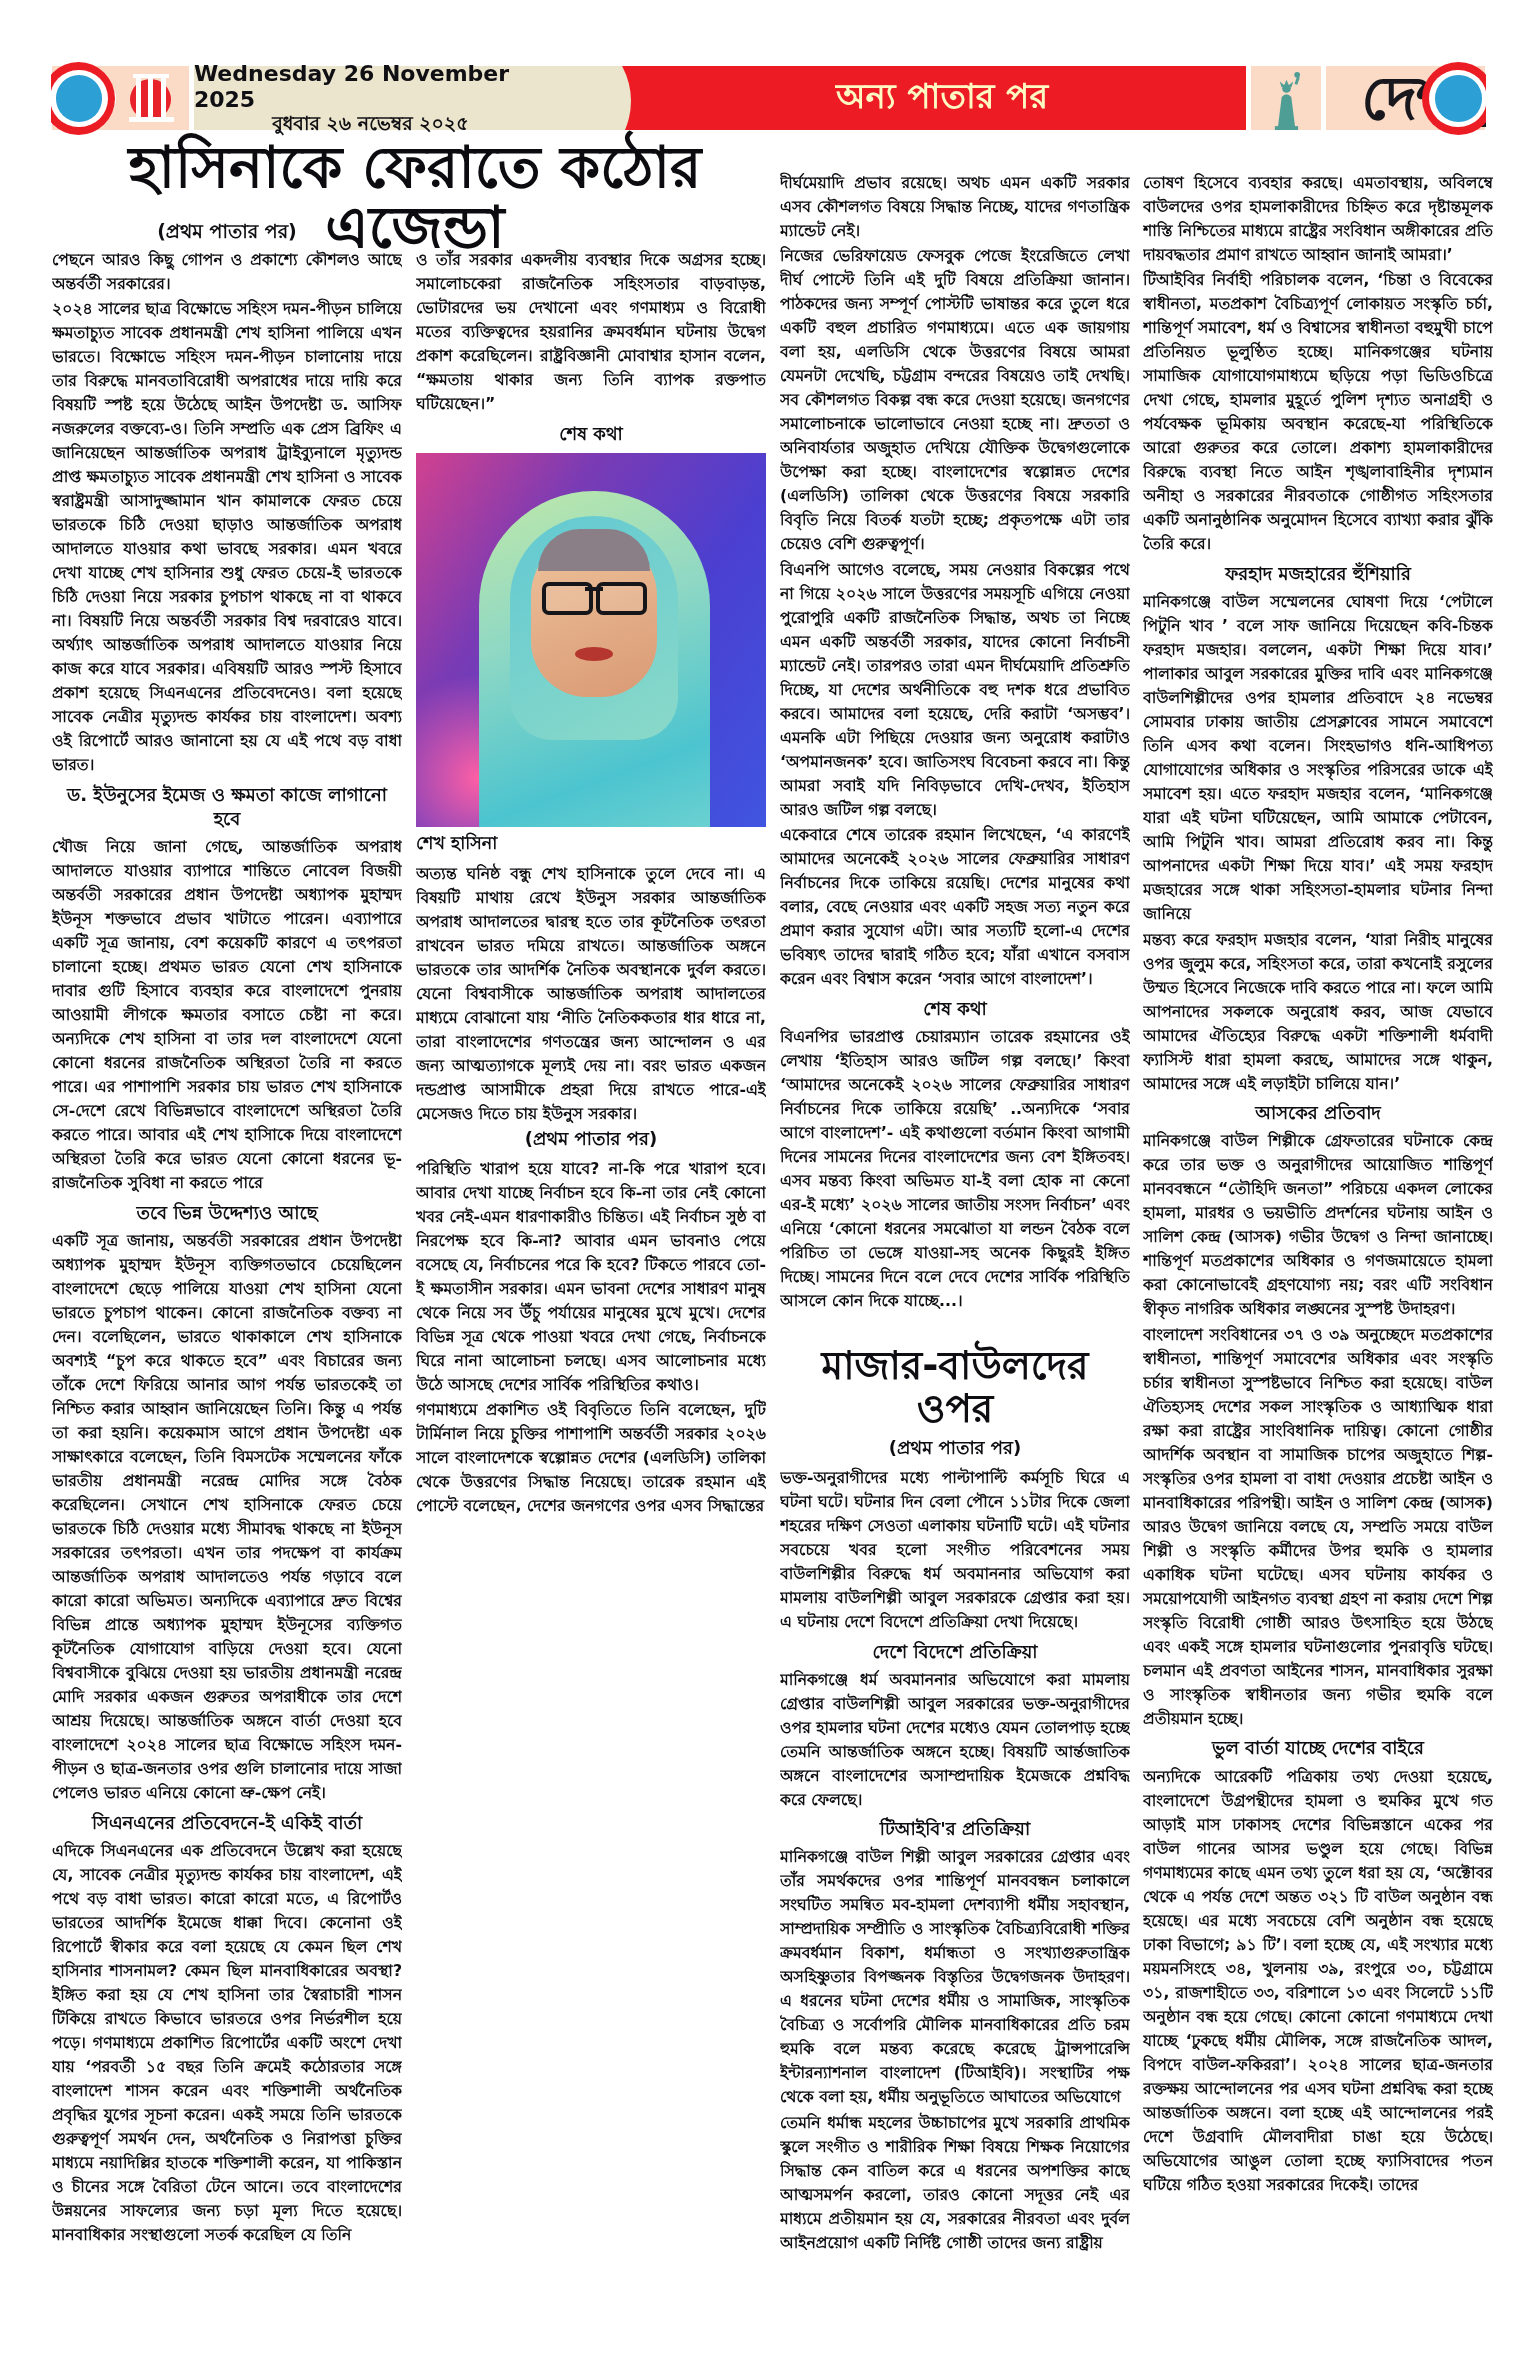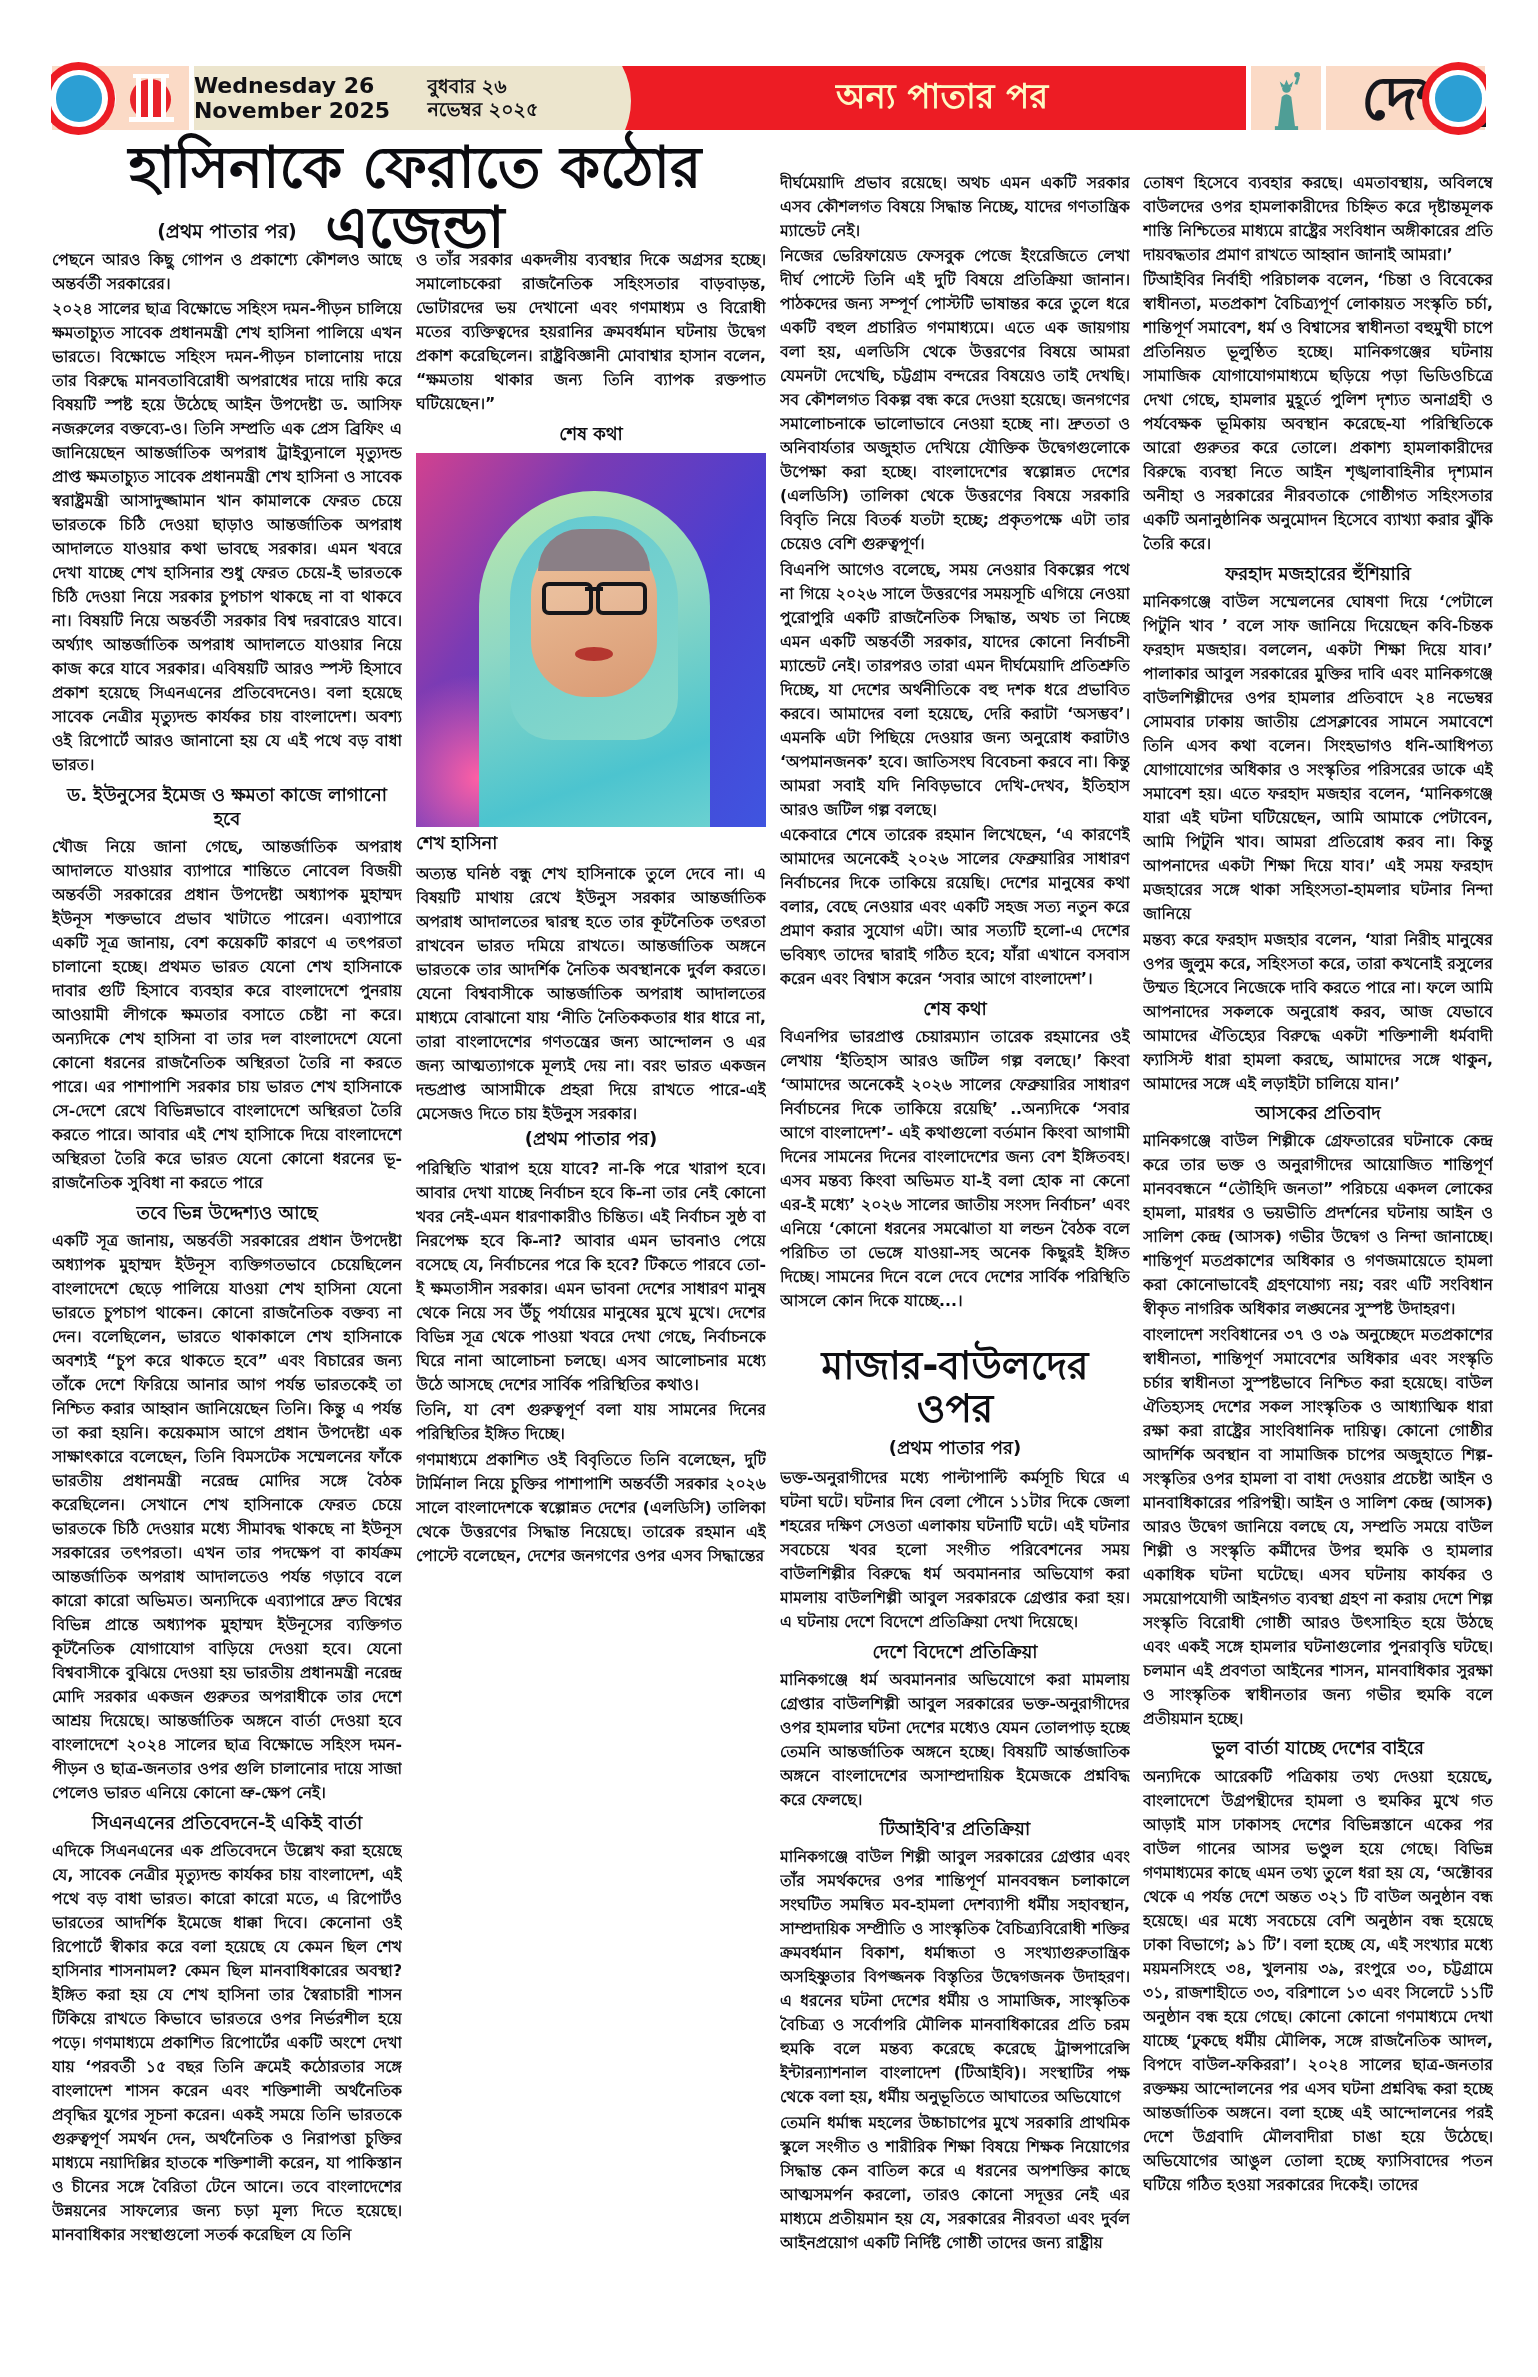--- a/index.html
+++ b/index.html
@@ -27,21 +27,21 @@
   .pgnum{width:43px;height:43px;border:3.5px solid #ffffff;border-radius:50%;
          display:flex;align-items:center;justify-content:center;
          font-size:24px;font-weight:800;color:#121212;}
   .minar{position:relative;width:45px;height:49px;}
   .minar .sun{position:absolute;left:1.4px;top:5.6px;width:41px;height:41px;border-radius:50%;background:#e8222a;}
   .minar .bar{position:absolute;top:1.4px;width:4.9px;height:42px;background:#ffffff;}
   .minar .b1{left:7px;} .minar .b2{left:19.6px;} .minar .b3{left:32px;}
   .minar .top{position:absolute;left:4.2px;top:0;width:36px;height:4.2px;background:#ffffff;}
   .minar .base{position:absolute;left:0px;top:43px;width:45px;height:5.6px;background:#ffffff;}
 
-  .date-block{width:353px;display:flex;flex-direction:row;align-items:center;justify-content:center;}
+  .date-block{width:353px;display:flex;flex-direction:column;align-items:center;justify-content:center;}
   .date-en{font-size:22px;font-weight:800;line-height:1.15;}
   .date-bn{font-size:19px;font-weight:700;line-height:1.2;}
 
   .red-band{flex:1;background:#ed1c24;overflow:hidden;display:flex;align-items:center;justify-content:center;}
   .red-band::before{content:"";position:absolute;left:-147px;top:-56px;width:231px;height:182px;
                     background:#ece5cd;border-radius:50%;}
   .section-label{position:relative;color:#fef9c3;font-size:34px;font-weight:800;z-index:2;padding-left:91px;}
 
   .statue-block{width:70px;display:flex;align-items:flex-end;justify-content:center;}
   .logo-block{width:159px;display:flex;align-items:center;justify-content:center;}
@@ -174,21 +174,20 @@
           <div class="lens l1"></div>
           <div class="lens l2"></div>
           <div class="bridge"></div>
         </div>
         <div class="lips"></div>
       </div>
       <div class="photo-caption">শেখ হাসিনা</div>
       <p>অত্যন্ত ঘনিষ্ঠ বন্ধু শেখ হাসিনাকে তুলে দেবে না। এ বিষয়টি মাথায় রেখে ইউনুস সরকার আন্তর্জাতিক অপরাধ আদালতের দ্বারস্থ হতে তার কূটনৈতিক তৎরতা রাখবেন ভারত দমিয়ে রাখতে। আন্তর্জাতিক অঙ্গনে ভারতকে তার আদর্শিক নৈতিক অবস্থানকে দুর্বল করতে। যেনো বিশ্ববাসীকে আন্তর্জাতিক অপরাধ আদালতের মাধ্যমে বোঝানো যায় ‘নীতি নৈতিককতার ধার ধারে না, তারা বাংলাদেশের গণতন্ত্রের জন্য আন্দোলন ও এর জন্য আত্মত্যাগকে মূল্যই দেয় না। বরং ভারত একজন দন্ডপ্রাপ্ত আসামীকে প্রহরা দিয়ে রাখতে পারে-এই মেসেজও দিতে চায় ইউনুস সরকার।</p>
       <div class="cont">(প্রথম পাতার পর)</div>
       <p>পরিস্থিতি খারাপ হয়ে যাবে? না-কি পরে খারাপ হবে। আবার দেখা যাচ্ছে নির্বাচন হবে কি-না তার নেই কোনো খবর নেই-এমন ধারণাকারীও চিন্তিত। এই নির্বাচন সুষ্ঠ বা নিরপেক্ষ হবে কি-না? আবার এমন ভাবনাও পেয়ে বসেছে যে, নির্বাচনের পরে কি হবে? টিকতে পারবে তো-ই ক্ষমতাসীন সরকার। এমন ভাবনা দেশের সাধারণ মানুষ থেকে নিয়ে সব উঁচু পর্যায়ের মানুষের মুখে মুখে। দেশের বিভিন্ন সূত্র থেকে পাওয়া খবরে দেখা গেছে, নির্বাচনকে ঘিরে নানা আলোচনা চলছে। এসব আলোচনার মধ্যে উঠে আসছে দেশের সার্বিক পরিস্থিতির কথাও।</p>
-      <p>তিনি, যা বেশ গুরুত্বপূর্ণ বলা যায় সামনের দিনের পরিস্থিতির ইঙ্গিত দিচ্ছে।</p>
       <p>গণমাধ্যমে প্রকাশিত ওই বিবৃতিতে তিনি বলেছেন, দুটি টার্মিনাল নিয়ে চুক্তির পাশাপাশি অন্তর্বর্তী সরকার ২০২৬ সালে বাংলাদেশকে স্বল্পোন্নত দেশের (এলডিসি) তালিকা থেকে উত্তরণের সিদ্ধান্ত নিয়েছে। তারেক রহমান এই পোস্টে বলেছেন, দেশের জনগণের ওপর এসব সিদ্ধান্তের</p>
     </div>
   <div class="col" id="col-3" style="left:780px;top:171px; height:2140px;">
       <p>দীর্ঘমেয়াদি প্রভাব রয়েছে। অথচ এমন একটি সরকার এসব কৌশলগত বিষয়ে সিদ্ধান্ত নিচ্ছে, যাদের গণতান্ত্রিক ম্যান্ডেট নেই।</p>
       <p>নিজের ভেরিফায়েড ফেসবুক পেজে ইংরেজিতে লেখা দীর্ঘ পোস্টে তিনি এই দুটি বিষয়ে প্রতিক্রিয়া জানান। পাঠকদের জন্য সম্পূর্ণ পোস্টটি ভাষান্তর করে তুলে ধরে একটি বহুল প্রচারিত গণমাধ্যমে। এতে এক জায়গায় বলা হয়, এলডিসি থেকে উত্তরণের বিষয়ে আমরা যেমনটা দেখেছি, চট্টগ্রাম বন্দরের বিষয়েও তাই দেখছি। সব কৌশলগত বিকল্প বন্ধ করে দেওয়া হয়েছে। জনগণের সমালোচনাকে ভালোভাবে নেওয়া হচ্ছে না। দ্রুততা ও অনিবার্যতার অজুহাত দেখিয়ে যৌক্তিক উদ্বেগগুলোকে উপেক্ষা করা হচ্ছে। বাংলাদেশের স্বল্পোন্নত দেশের (এলডিসি) তালিকা থেকে উত্তরণের বিষয়ে সরকারি বিবৃতি নিয়ে বিতর্ক যতটা হচ্ছে; প্রকৃতপক্ষে এটা তার চেয়েও বেশি গুরুত্বপূর্ণ।</p>
       <p>বিএনপি আগেও বলেছে, সময় নেওয়ার বিকল্পের পথে না গিয়ে ২০২৬ সালে উত্তরণের সময়সূচি এগিয়ে নেওয়া পুরোপুরি একটি রাজনৈতিক সিদ্ধান্ত, অথচ তা নিচ্ছে এমন একটি অন্তর্বর্তী সরকার, যাদের কোনো নির্বাচনী ম্যান্ডেট নেই। তারপরও তারা এমন দীর্ঘমেয়াদি প্রতিশ্রুতি দিচ্ছে, যা দেশের অর্থনীতিকে বহু দশক ধরে প্রভাবিত করবে। আমাদের বলা হয়েছে, দেরি করাটা ‘অসম্ভব’। এমনকি এটা পিছিয়ে দেওয়ার জন্য অনুরোধ করাটাও ‘অপমানজনক’ হবে। জাতিসংঘ বিবেচনা করবে না। কিন্তু আমরা সবাই যদি নিবিড়ভাবে দেখি-দেখব, ইতিহাস আরও জটিল গল্প বলছে।</p>
       <p>একেবারে শেষে তারেক রহমান লিখেছেন, ‘এ কারণেই আমাদের অনেকেই ২০২৬ সালের ফেব্রুয়ারির সাধারণ নির্বাচনের দিকে তাকিয়ে রয়েছি। দেশের মানুষের কথা বলার, বেছে নেওয়ার এবং একটি সহজ সত্য নতুন করে প্রমাণ করার সুযোগ এটা। আর সত্যটি হলো-এ দেশের ভবিষ্যৎ তাদের দ্বারাই গঠিত হবে; যাঁরা এখানে বসবাস করেন এবং বিশ্বাস করেন ‘সবার আগে বাংলাদেশ’।</p>
       <div class="subhead">শেষ কথা</div>
       <p>বিএনপির ভারপ্রাপ্ত চেয়ারম্যান তারেক রহমানের ওই লেখায় ‘ইতিহাস আরও জটিল গল্প বলছে।’ কিংবা ‘আমাদের অনেকেই ২০২৬ সালের ফেব্রুয়ারির সাধারণ নির্বাচনের দিকে তাকিয়ে রয়েছি’ ..অন্যদিকে ‘সবার আগে বাংলাদেশ’- এই কথাগুলো বর্তমান কিংবা আগামী দিনের সামনের দিনের বাংলাদেশের জন্য বেশ ইঙ্গিতবহ। এসব মন্তব্য কিংবা অভিমত যা-ই বলা হোক না কেনো এর-ই মধ্যে’ ২০২৬ সালের জাতীয় সংসদ নির্বাচন’ এবং এনিয়ে ‘কোনো ধরনের সমঝোতা যা লন্ডন বৈঠক বলে পরিচিত তা ভেঙ্গে যাওয়া-সহ অনেক কিছুরই ইঙ্গিত দিচ্ছে। সামনের দিনে বলে দেবে দেশের সার্বিক পরিস্থিতি আসলে কোন দিকে যাচ্ছে...।</p>
       <div class="art-head">মাজার-বাউলদের ওপর</div>

